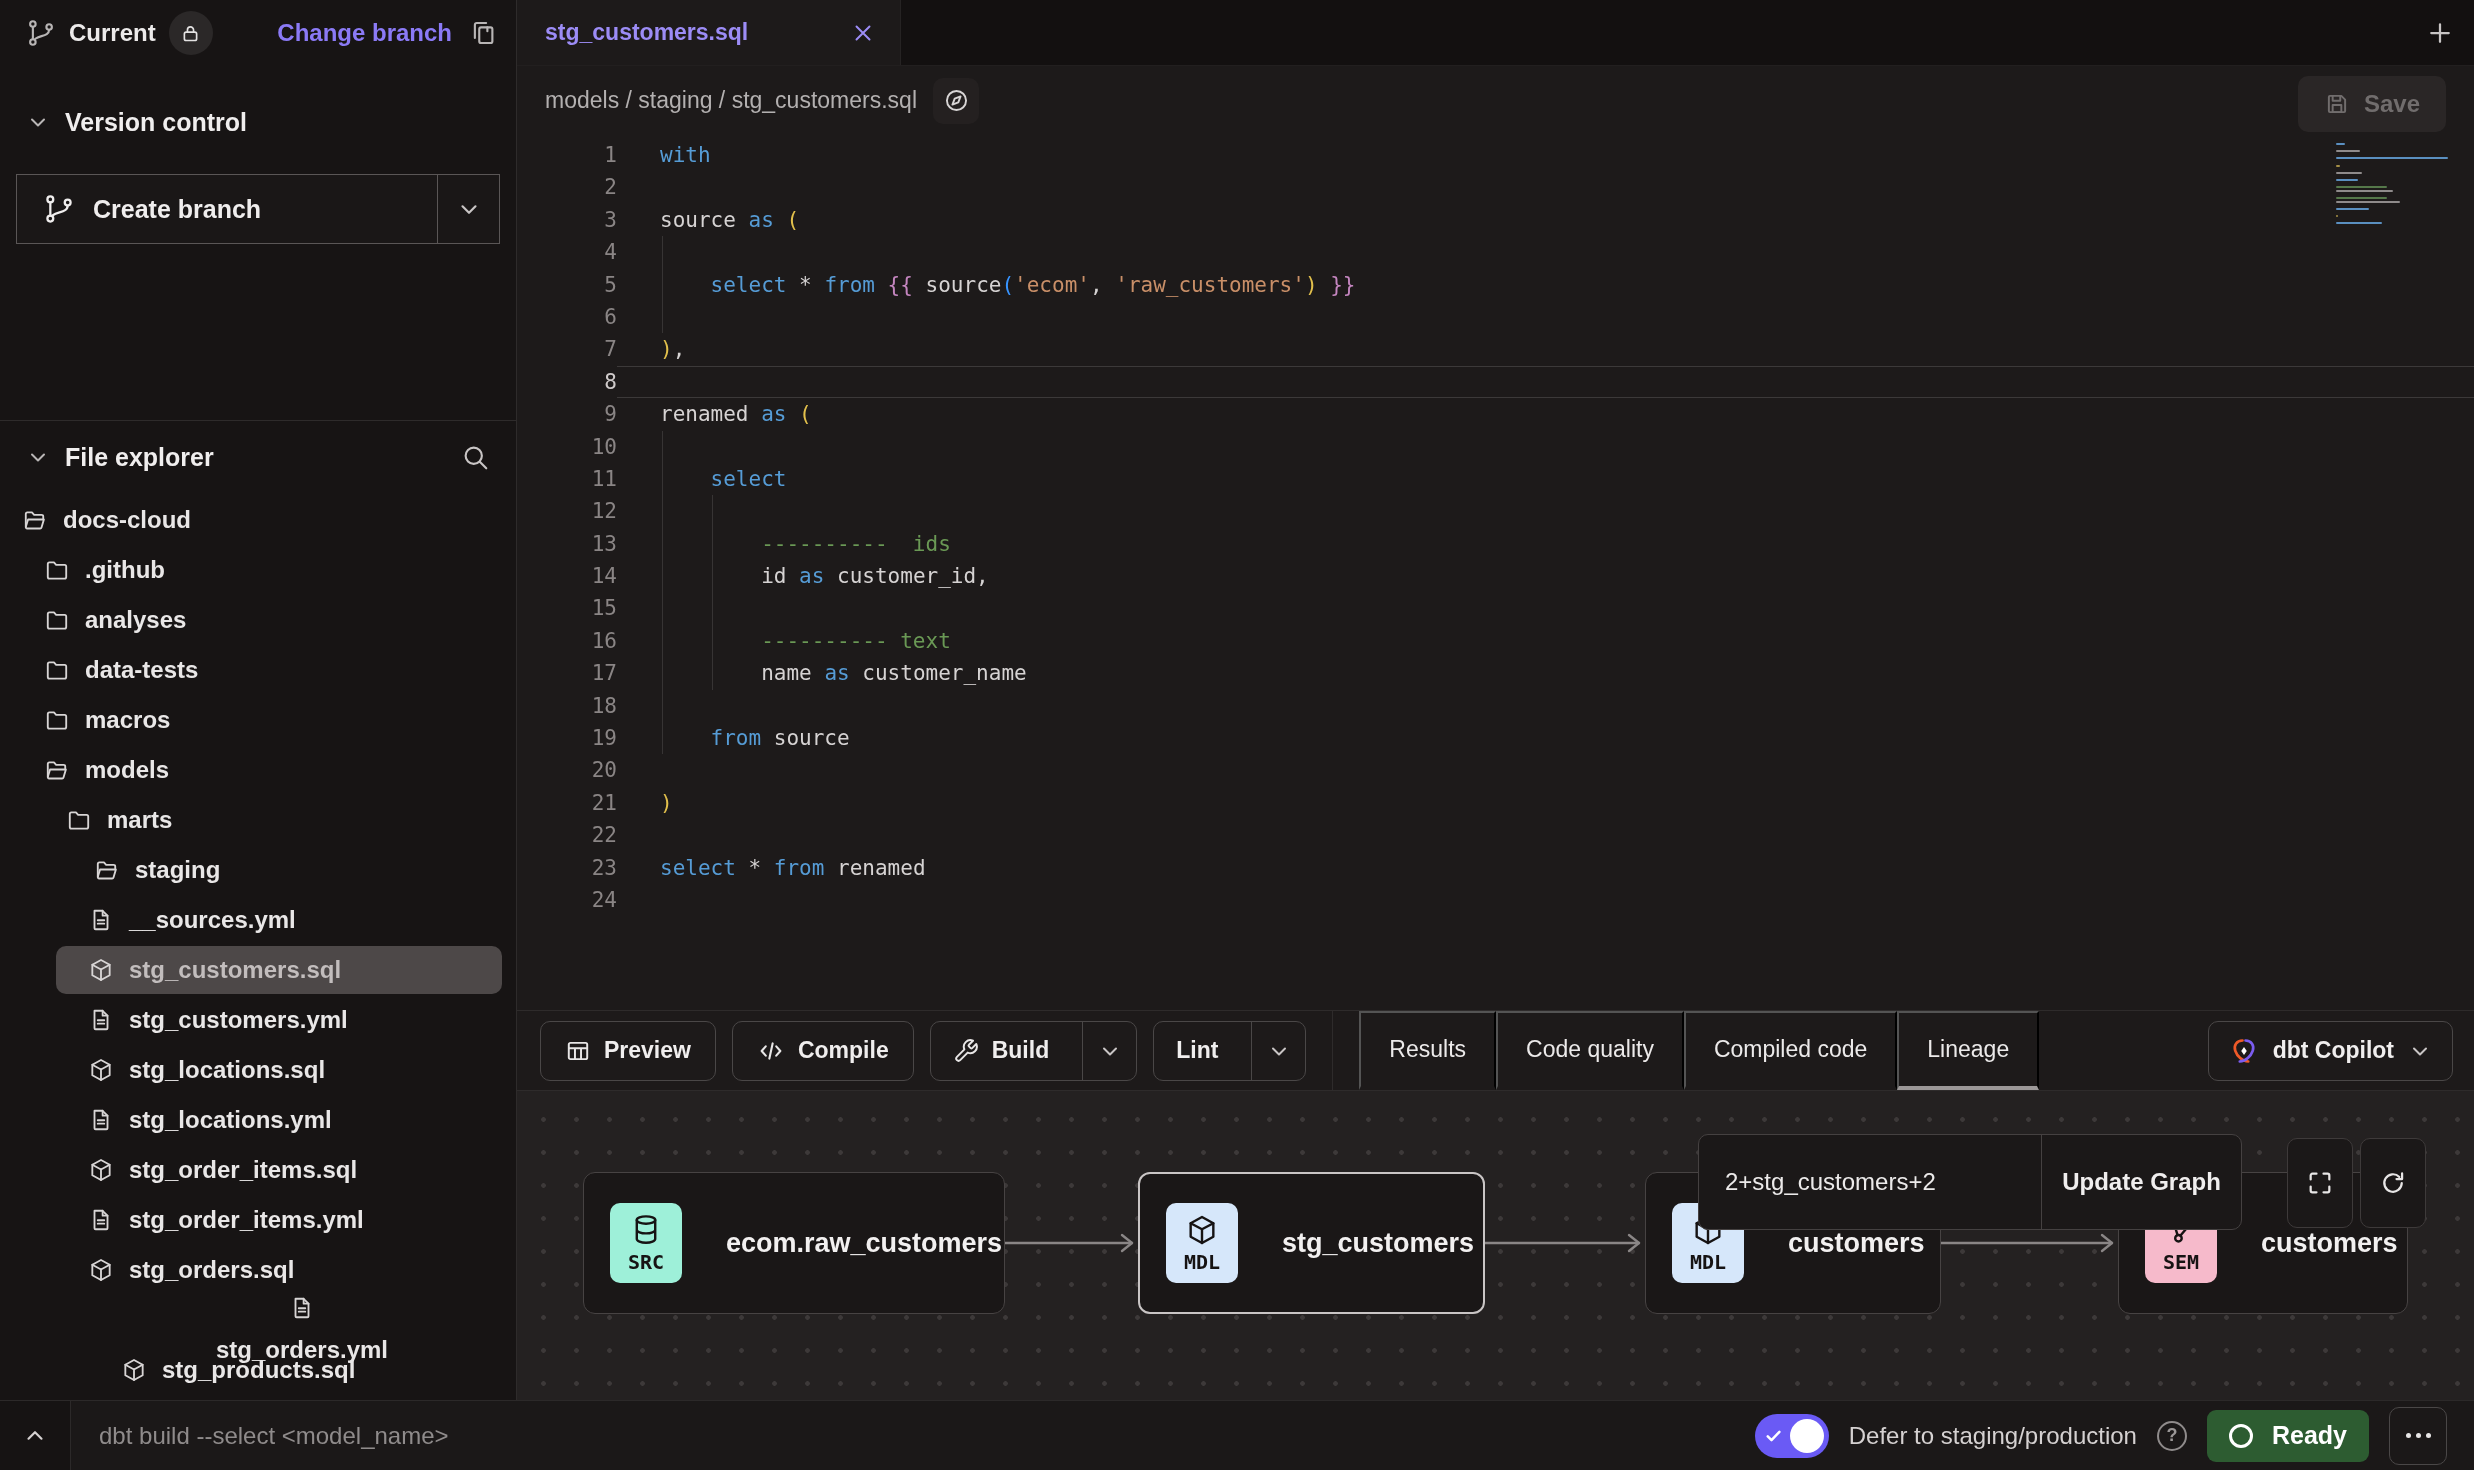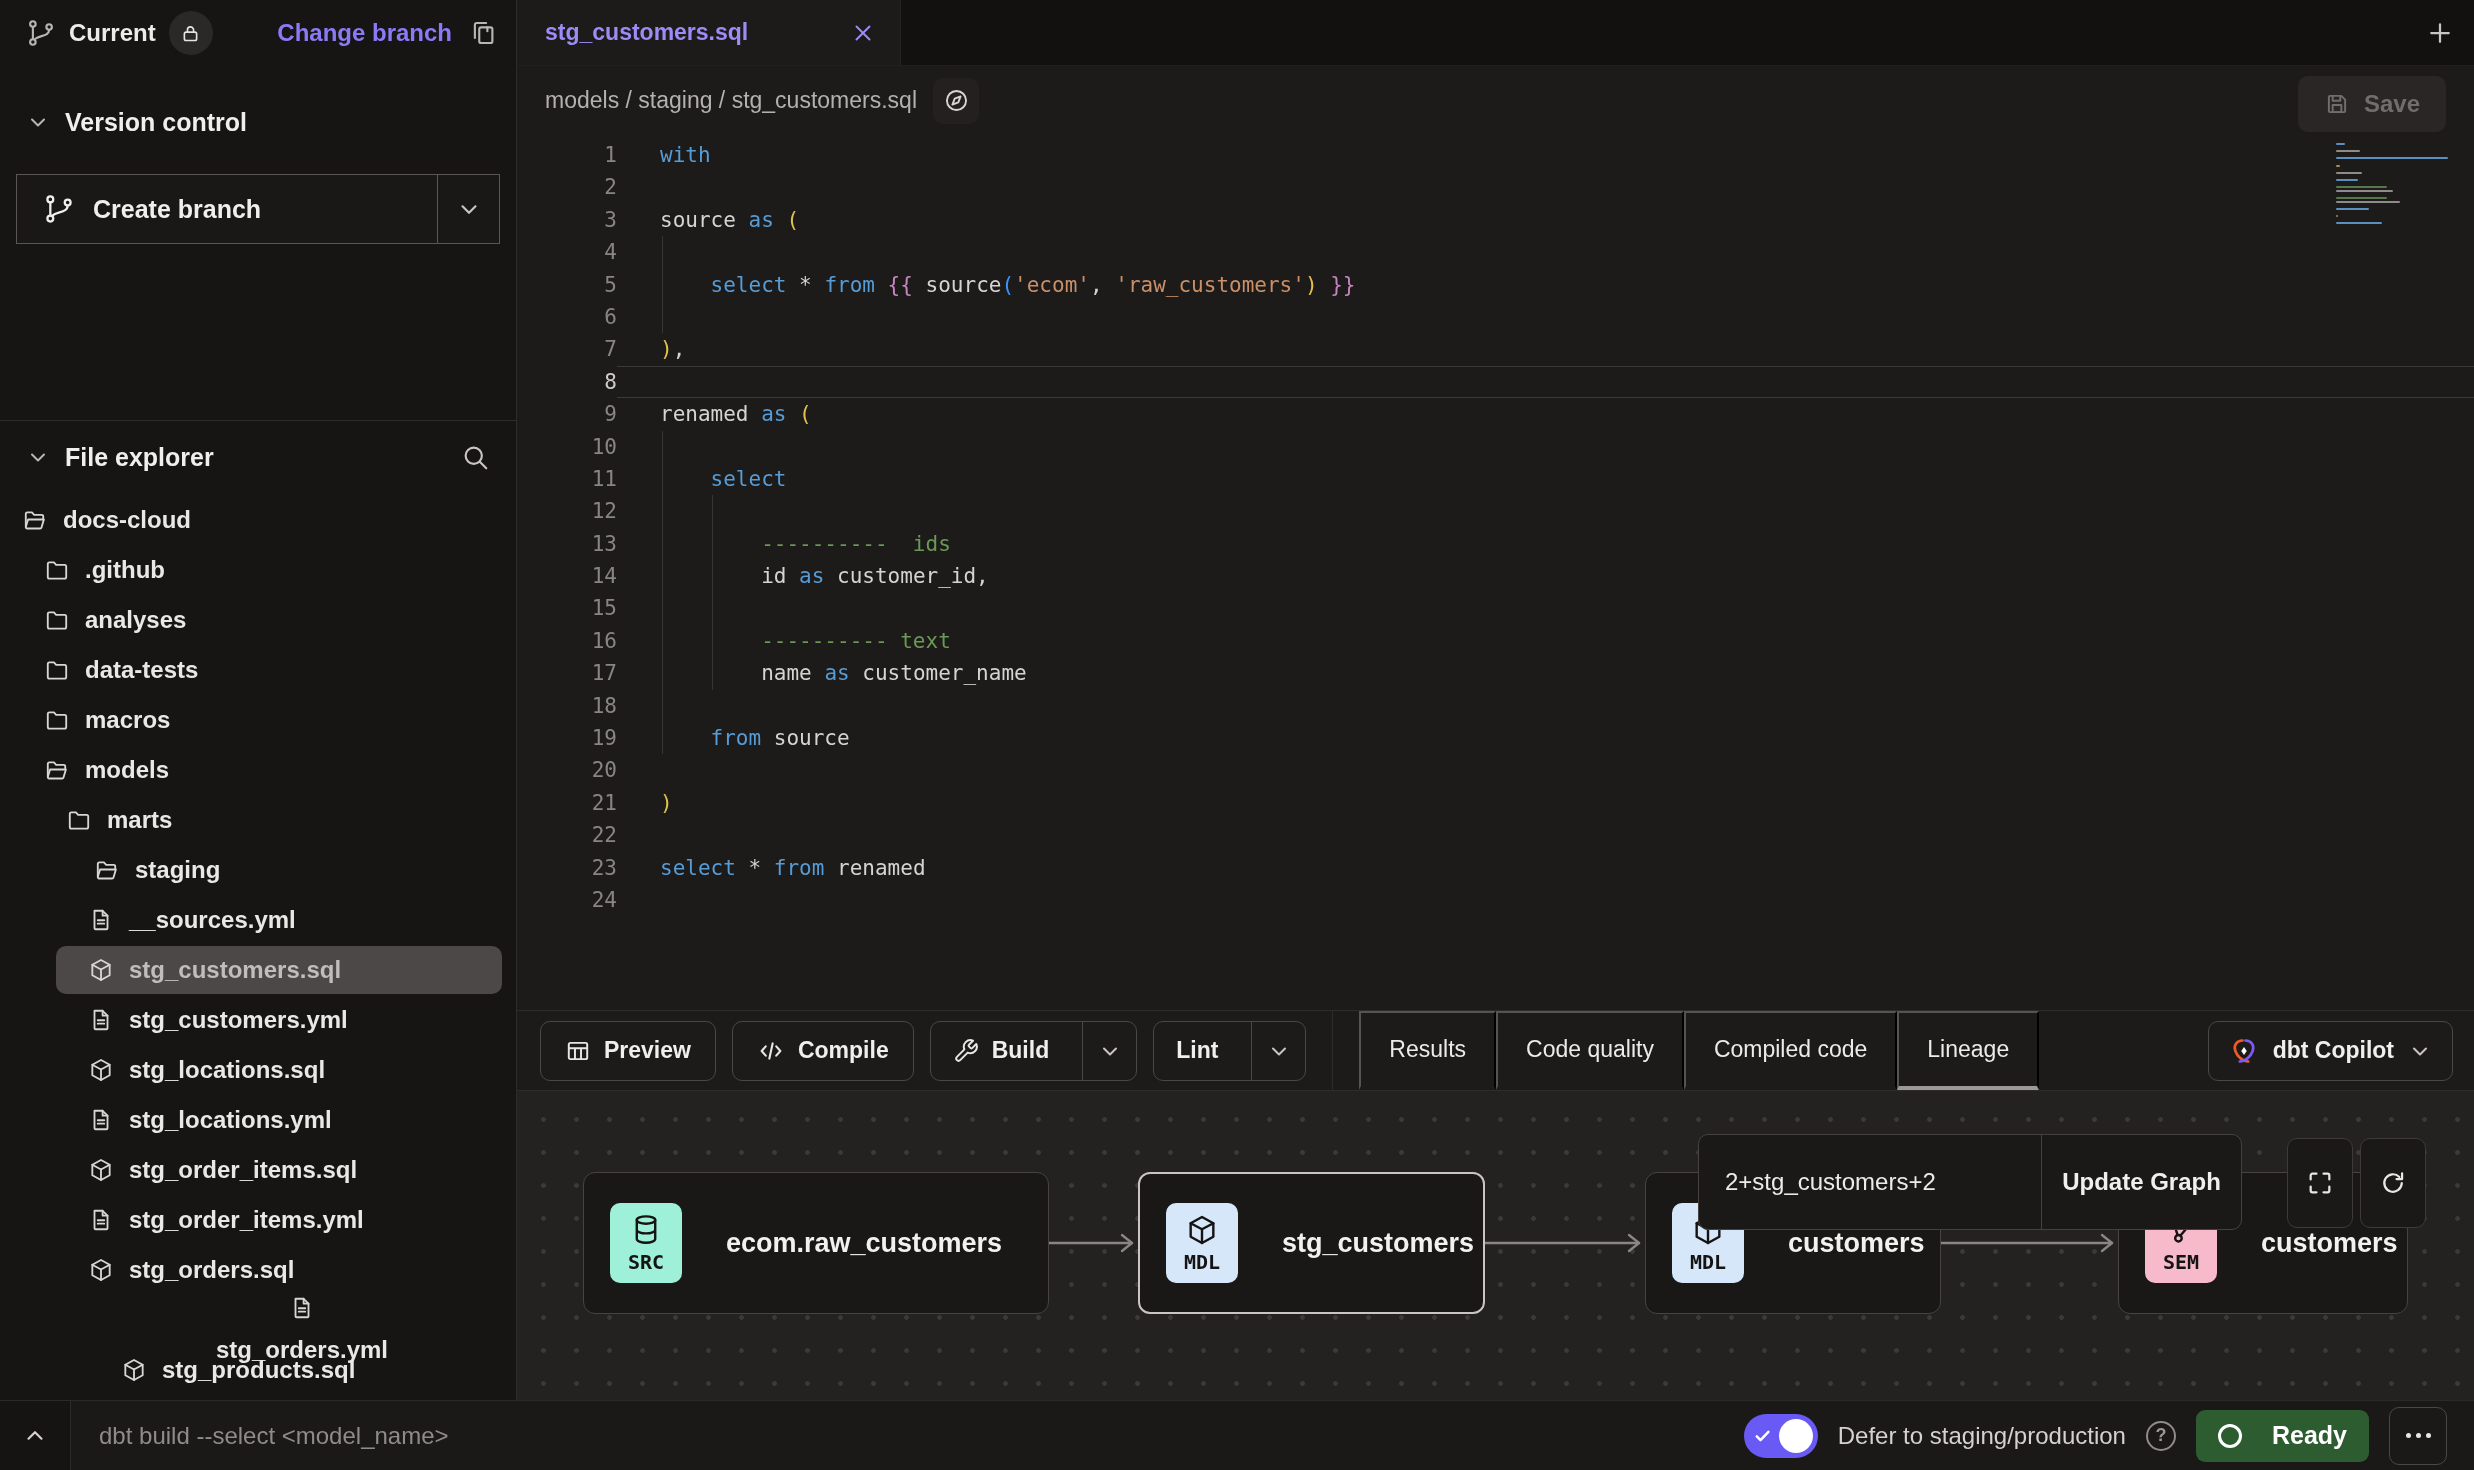--- a/index.html
+++ b/index.html
@@ -92,21 +92,21 @@
   .statusbar{position:absolute;left:0;bottom:0;width:2474px;height:70px;background:#161313;border-top:1px solid #2c2929;display:flex;align-items:stretch;}
   .sb-up{width:71px;flex:none;display:flex;align-items:center;justify-content:center;color:#d5d1d1;border-right:1px solid #2c2929;background:#161313;border:none;border-right:1px solid #2c2929;cursor:pointer;}
   .cmd{flex:1;background:#1b1818;display:flex;align-items:center;padding:0 14px 0 28px;}
   .cmd-text{font-size:24px;color:#8f8b8b;}
   .sbr{margin-left:auto;display:flex;align-items:center;gap:20px;}
   .toggle{width:74px;height:44px;border-radius:22px;background:#6a5af5;position:relative;flex:none;border:none;cursor:pointer;}
   .toggle .tck{position:absolute;left:9px;top:12px;color:#fff;}
   .knob{position:absolute;right:5px;top:5px;width:34px;height:34px;border-radius:50%;background:#fff;}
   .defer{font-size:24px;color:#d5d1d1;}
   .help{width:30px;height:30px;border:2px solid #8f8b8b;border-radius:50%;color:#9b9797;font-size:18px;font-weight:700;display:flex;align-items:center;justify-content:center;}
-  .ready{height:52px;background:#2d5c31;border:none;border-radius:9px;display:flex;align-items:center;gap:30px;padding:0 22px;font-size:25px;font-weight:600;color:#fff;font-family:inherit;cursor:pointer;}
+  .ready{height:52px;background:#2d5c31;border:none;border-radius:9px;display:flex;align-items:center;gap:19px;padding:0 22px;font-size:25px;font-weight:600;color:#fff;font-family:inherit;cursor:pointer;}
   .ring{width:24px;height:24px;border:3px solid #fff;border-radius:50%;}
   .more{width:58px;height:58px;border:1px solid #4a4747;border-radius:10px;background:none;display:flex;align-items:center;justify-content:center;gap:5px;margin-right:13px;cursor:pointer;}
   .dot{width:5px;height:5px;border-radius:50%;background:#e8e6e6;}
 </style>
 </head>
 <body>
 
 <div class="app">
 
   <aside class="sidebar">
@@ -595,21 +595,21 @@
           </span>
         </button>
         <button class="sqbtn rf">
           <span class="icon">
             <svg width="28" height="28" viewBox="0 0 24 24" fill="none" stroke="currentColor" stroke-width="1.9" stroke-linecap="round" stroke-linejoin="round">
                 <path d="M19.5 12a7.5 7.5 0 1 1-2.1-5.2"></path>
                 <path d="M19.8 3.8V8.6H15"></path>
               </svg>
           </span>
         </button>
-      <div class="node" style="left: 66px; width: 466px;">
+      <div class="node" style="left: 66px; width: 422px;">
             <span class="badge" style="background: rgb(158, 240, 217);">
               <span class="icon">
                 <svg width="34" height="34" viewBox="0 0 24 24" fill="none" stroke="currentColor" stroke-width="1.7" stroke-linecap="round" stroke-linejoin="round">
                   <ellipse cx="12" cy="5" rx="6.5" ry="2.6"></ellipse>
                   <path d="M5.5 5v6.8c0 1.4 2.9 2.6 6.5 2.6s6.5-1.2 6.5-2.6V5M5.5 11.8v6.6c0 1.4 2.9 2.6 6.5 2.6s6.5-1.2 6.5-2.6v-6.6"></path>
                 </svg>
               </span>
               <span class="blab">SRC</span>
             </span>
             <span class="nlabel">ecom.raw_customers</span>

